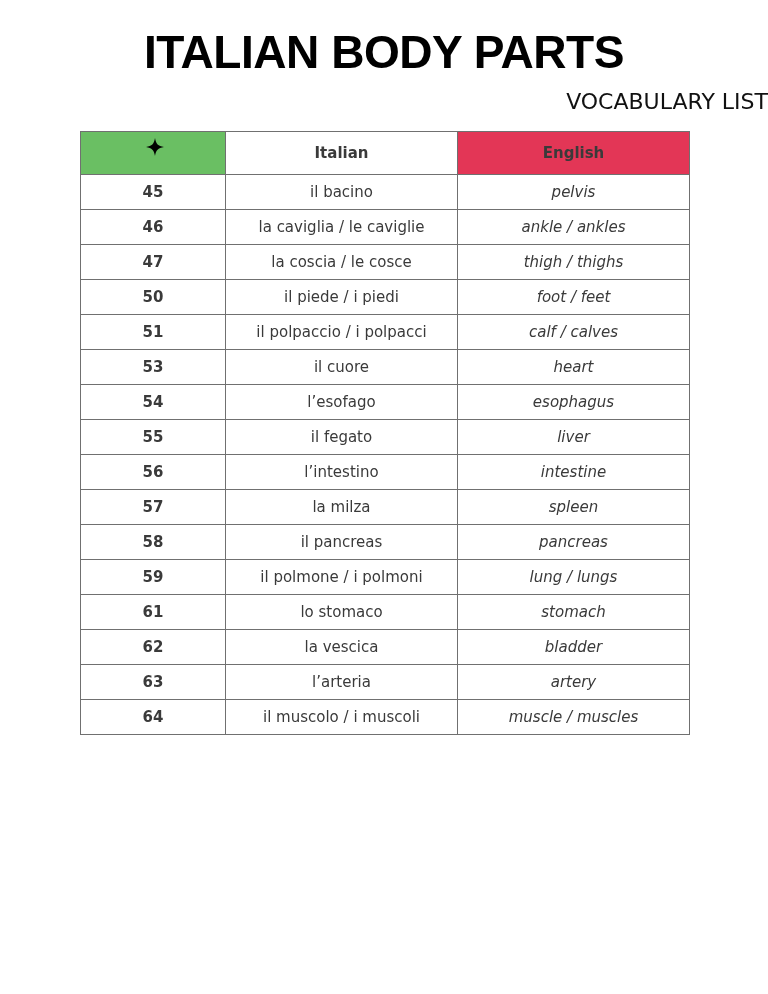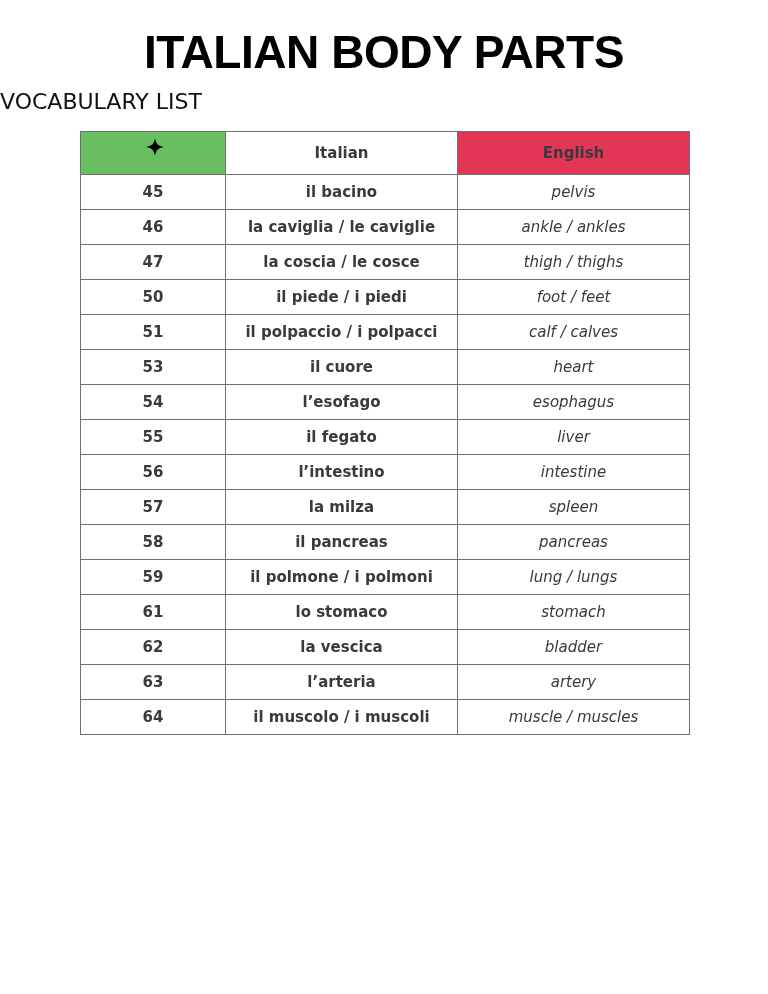--- a/index.html
+++ b/index.html
@@ -4,21 +4,21 @@
   <style>
     html, body { margin: 0; padding: 0; background: #ffffff; }
     body { width: 768px; height: 994px; position: relative; overflow: hidden; font-family: "DejaVu Sans", sans-serif; color: #333; }
     .title {
       position: absolute; left: 0; top: 24px; width: 768px; text-align: center;
       font-family: "Liberation Sans", sans-serif; font-weight: 700; font-size: 47px;
       letter-spacing: -0.5px; color: #000; line-height: 56px;
       transform: scaleX(0.98);
     }
     .subtitle {
-      position: absolute; left: 0; top: 87px; width: 768px; text-align: left;
+      position: absolute; left: 0; top: 87px; width: 768px; text-align: right;
       font-family: "DejaVu Sans", sans-serif; font-size: 22px; color: #111; line-height: 30px;
       letter-spacing: 0px;
     }
     table.vocab {
       position: absolute; left: 80px; top: 131px; width: 609px;
       border-collapse: collapse; table-layout: fixed;
     }
     table.vocab td, table.vocab th {
       border: 1px solid #707070; text-align: center; padding: 0;
       font-size: 15px; color: #3a3a3a;
@@ -26,21 +26,21 @@
     col.c-num { width: 145px; }
     col.c-it { width: 232px; }
     col.c-en { width: 232px; }
     th { height: 42px; font-weight: 700; font-size: 16px; }
     th.h-icon { background: #6abf63; text-align: left; vertical-align: top; }
     th.h-it { background: #ffffff; color: #333; }
     th.h-en { background: #e33656; color: #333; }
     .star { display: inline-block; margin: 6px 0 0 4px; width: 18px; height: 18px; }
     td { height: 34px; }
     td.num { font-weight: 700; color: #333; }
-    td.it { font-weight: 700; }
+    td.it { font-weight: 400; }
     td.en { font-style: italic; }
   </style>
 </head>
 <body>
 
 <div class="title">ITALIAN BODY PARTS</div>
 <div class="subtitle">VOCABULARY LIST</div>
 
 <table class="vocab">
   <colgroup>

